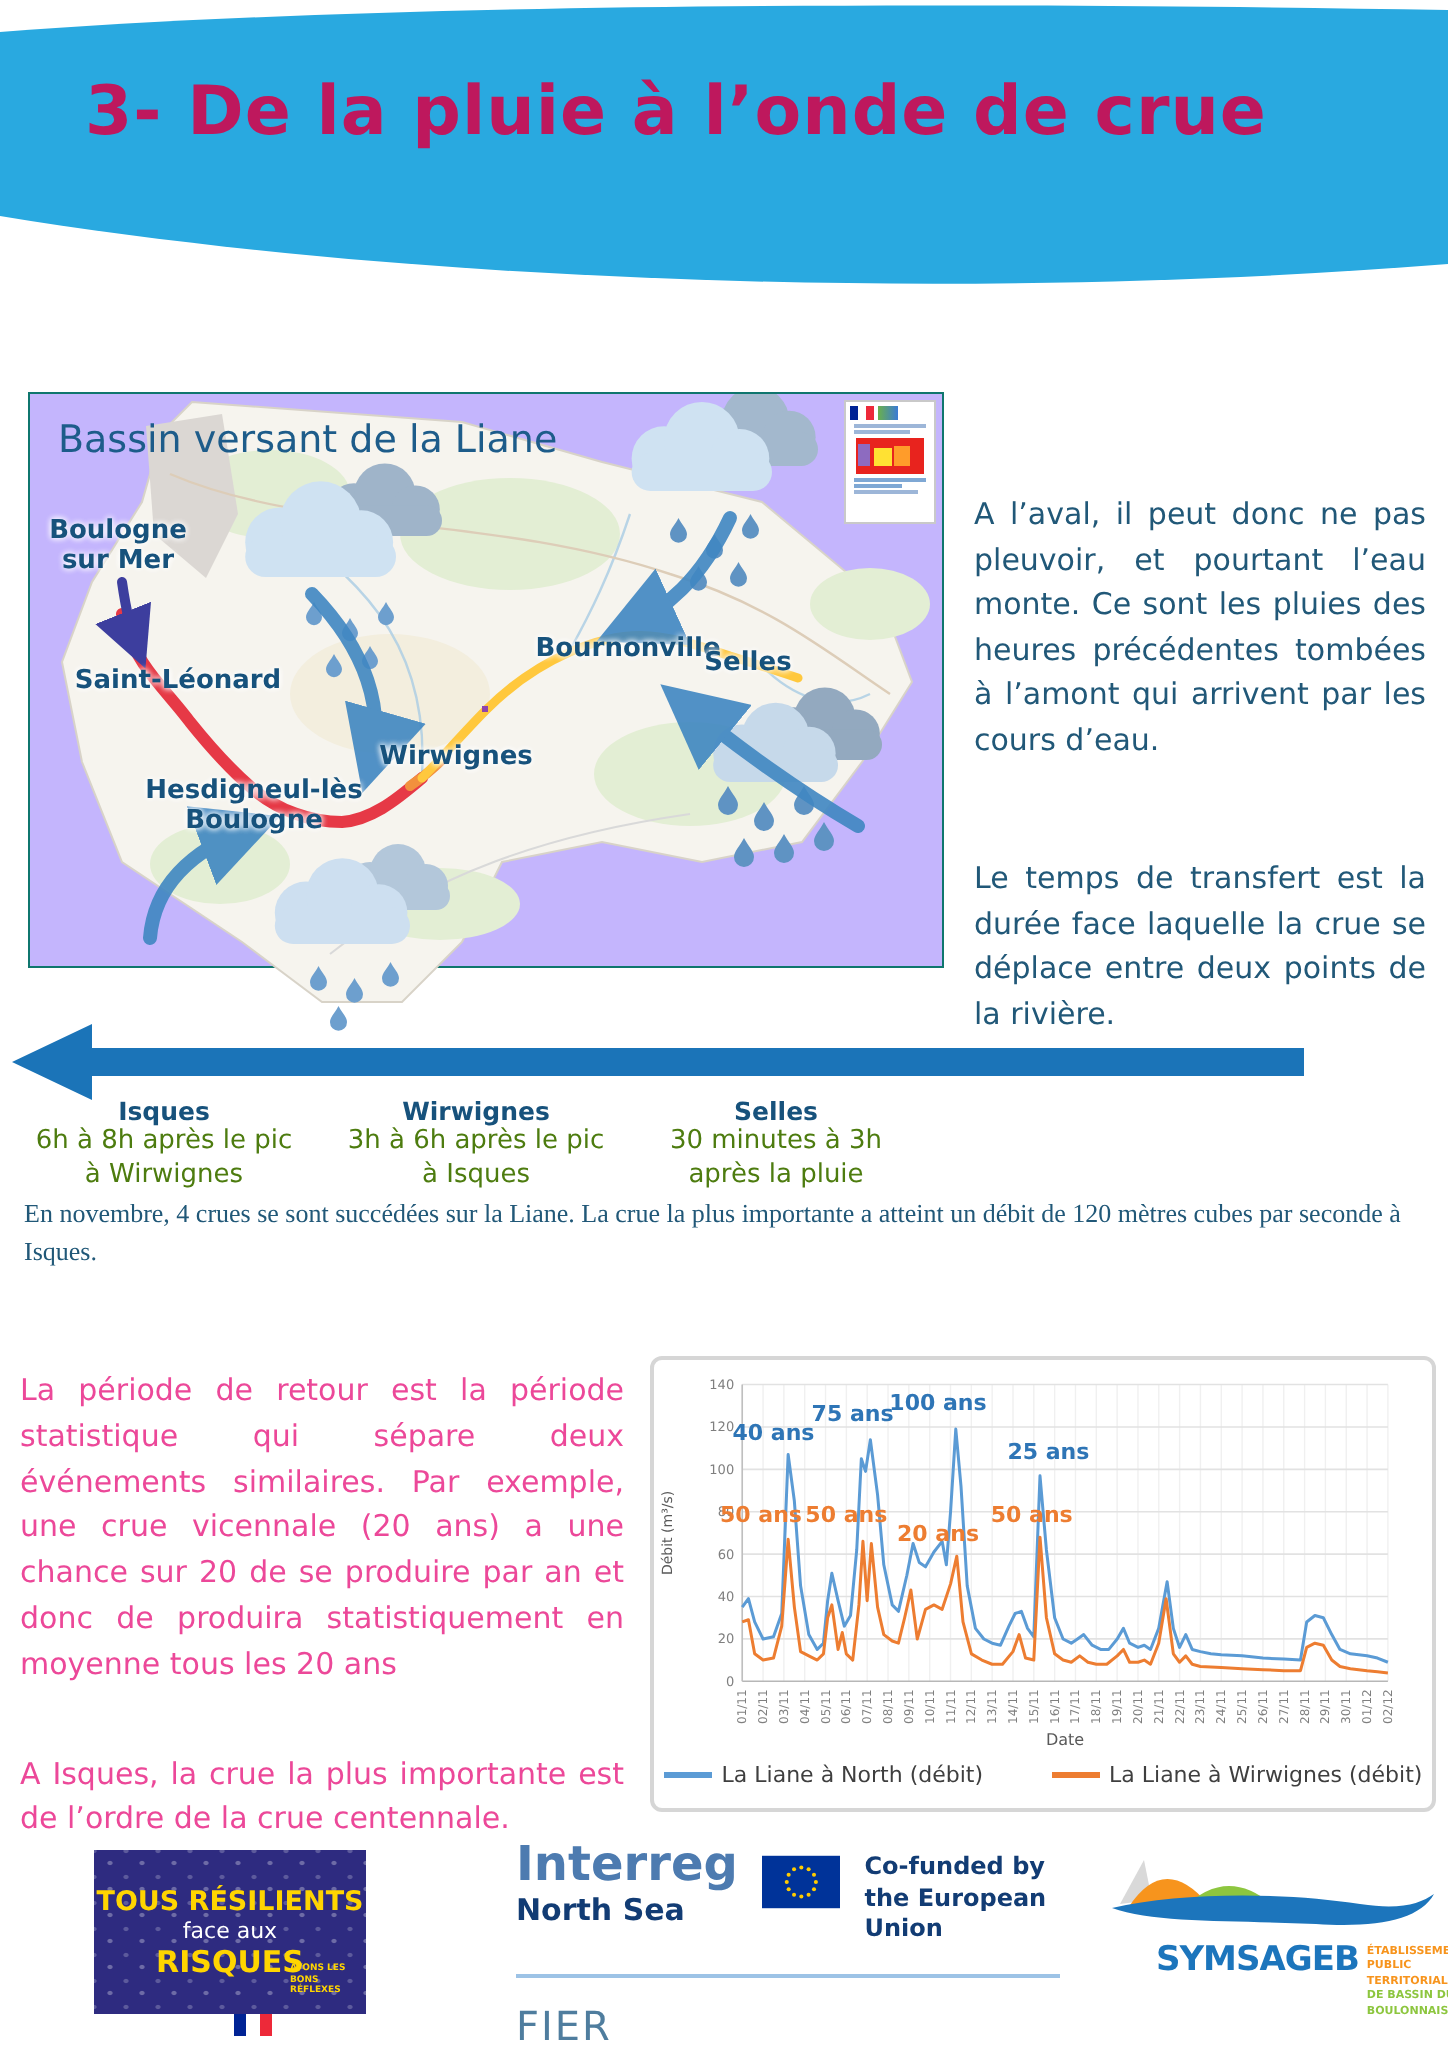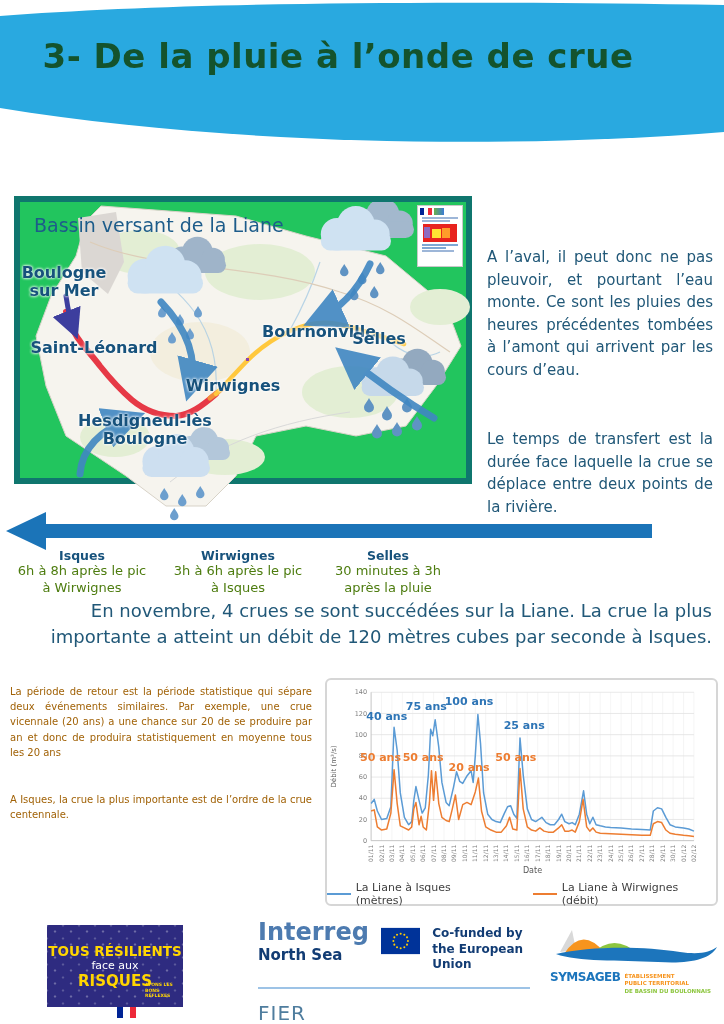--- a/index.html
+++ b/index.html
@@ -2,33 +2,33 @@
 <html><head>
 <meta charset="utf-8">
 <style>
   * { margin:0; padding:0; box-sizing:border-box; }
   body { background:#ffffff; font-family:"DejaVu Sans","Liberation Sans",sans-serif; }
   .page { position:relative; width:724px; height:1024px; margin:0 auto; background:#fff; overflow:hidden; }
 
   
   .header-svg { position:absolute; left:0; top:0; width:724px; height:160px; }
   .header-title { position:absolute; left:0; top:36px; width:676px; text-align:center;
-    color:#14532d; font-size:34px; font-weight:800; letter-spacing:.5px; }
+    color:#be185d; font-size:34px; font-weight:800; letter-spacing:.5px; }
 
   
   .intro { position:absolute; left:24px; top:148px; width:676px; color:#215878;
     font-size:15px; line-height:1.45; text-align:justify; }
 
   
   .map-panel { position:absolute; left:14px; top:196px; width:458px; height:288px;
-    background:#22c55e; border:6px solid #0f766e; }
+    background:#c4b5fd; border:1px solid #0f766e; }
   .map-title { position:absolute; left:14px; top:12px; color:#1d5c8a; font-size:19px; }
   .map-svg { position:absolute; left:0; top:0; width:458px; height:320px; }
   .town { position:absolute; transform:translateX(-50%); text-align:center; color:#17527c;
-    font-size:16px; font-weight:700; line-height:1.15; white-space:nowrap;
+    font-size:13px; font-weight:700; line-height:1.15; white-space:nowrap;
     text-shadow:0 0 3px #fff,0 0 3px #fff; }
   .town span { display:block; }
   .legend-card { position:absolute; right:3px; top:3px; width:46px; height:62px;
     background:#fff; border:1px solid #c9c9c9; padding:2px; font-size:0; }
   .legend-card .row1 { display:flex; gap:2px; margin-bottom:2px; }
   .fr-flag-mini { width:12px; height:7px; display:flex; }
   .fr-flag-mini i { flex:1; }
   .tinyline { height:2px; background:#9db6d8; margin:1px 2px; }
   .legend-block { position:relative; width:34px; height:18px; background:#e8231e; margin:2px auto; }
   .legend-block .p { position:absolute; left:1px; top:3px; width:6px; height:11px; background:#8d6bc0; }
@@ -41,26 +41,26 @@
   .rc1 { top:246px; } .rc2 { top:428px; }
 
   
   .transfer-arrow { position:absolute; left:0; top:506px; width:662px; height:46px; }
   .timeline-col { position:absolute; top:548px; width:150px; text-align:center; color:#2a5a7d; }
   .timeline-col .place { font-size:12.5px; font-weight:700; color:#17527c; }
   .timeline-col .desc { font-size:13px; line-height:1.3; color:#4d7c0f; }
   .tc0 { left:7px; } .tc1 { left:163px; } .tc2 { left:313px; }
 
   
-  .november { position:absolute; left:12px; top:598px; width:700px; text-align:right;
-    color:#215878; font-size:18px; line-height:1.45; }
-
-  
-  .return-period { position:absolute; left:10px; top:684px; width:302px; color:#a16207;
-    font-size:10px; line-height:1.52; text-align:justify; }
+  .november { position:absolute; left:12px; top:598px; width:700px; text-align:left;
+    color:#215878; font-size:13px; line-height:1.45;font-family:Liberation Serif, serif; }
+
+  
+  .return-period { position:absolute; left:10px; top:684px; width:302px; color:#ec4899;
+    font-size:15px; line-height:1.52; text-align:justify; }
   .return-period .p2 { margin-top:32px; }
 
   
   .chart-panel { position:absolute; left:325px; top:678px; width:393px; height:228px;
     border:2px solid #d6d6d6; border-radius:6px; background:#fff; padding-top:4px; }
   .chart-legend { display:flex; justify-content:center; gap:34px; margin-top:-2px; }
   .chart-legend .item { display:flex; align-items:center; gap:5px; }
   .chart-legend .swatch { width:24px; height:2.5px; }
   .chart-legend .lbl { font-size:11px; color:#3f3f3f; }
 
@@ -82,21 +82,21 @@
   .interreg-row { display:flex; align-items:flex-start; gap:12px; }
   .interreg-brand { font-size:24px; font-weight:800; color:#4d7bb0; line-height:1; }
   .interreg-region { font-size:15px; font-weight:700; color:#123c74; margin-top:2px; }
   .eu-flag { width:54px; height:36px; margin-top:3px; }
   .cofunded { font-size:12px; font-weight:700; color:#123c74; line-height:1.3; margin-top:6px; }
   .interreg-line { height:2px; background:#9dc3e6; margin-top:14px; }
   .fier { margin-top:12px; font-size:20px; letter-spacing:1px; color:#4f7d9e; }
 
   .symsageb { position:absolute; left:550px; top:924px; width:172px; }
   .symsageb-textrow { display:flex; gap:4px; margin-top:2px; }
-  .symsageb-name { font-size:12px; font-weight:800; color:#1c75bc; letter-spacing:-.5px; }
+  .symsageb-name { font-size:17px; font-weight:800; color:#1c75bc; letter-spacing:-.5px;margin-left:28px; }
   .symsageb-sub { font-size:5.5px; font-weight:700; line-height:1.35; margin-top:3px; }
   .symsageb-sub .o { color:#f7941d; display:block; }
   .symsageb-sub .g { color:#8dc63f; display:block; }
 </style>
 </head>
 <body>
 
 <div class="page">
 
   <svg class="header-svg" viewBox="0 0 724 160" preserveAspectRatio="none">
@@ -226,21 +226,21 @@
       <div class="tinyline" style="width:80%"></div>
     </div>
 
     <div class="town" style="left:44px; top:62px;">
       <span>Boulogne</span>
         <span>sur Mer</span>
     </div>
     <div class="town" style="left:74px; top:137px;">
       <span>Saint-Léonard</span>
     </div>
-    <div class="town" style="left:125px; top:192px;margin-top:18px;">
+    <div class="town" style="left:112px; top:192px;">
       <span>Hesdigneul-lès</span>
         <span>Boulogne</span>
     </div>
     <div class="town" style="left:213px; top:175px;">
       <span>Wirwignes</span>
     </div>
     <div class="town" style="left:299px; top:121px;">
       <span>Bournonville</span>
     </div>
     <div class="town" style="left:359px; top:128px;">
@@ -370,21 +370,21 @@
         <text x="326.4516129032258" y="160" font-size="6" fill="#7f7f7f" text-anchor="end" transform="rotate(-90 326.4516129032258 160)">28/11</text>
         <text x="336.83870967741933" y="160" font-size="6" fill="#7f7f7f" text-anchor="end" transform="rotate(-90 336.83870967741933 160)">29/11</text>
         <text x="347.22580645161287" y="160" font-size="6" fill="#7f7f7f" text-anchor="end" transform="rotate(-90 347.22580645161287 160)">30/11</text>
         <text x="357.61290322580646" y="160" font-size="6" fill="#7f7f7f" text-anchor="end" transform="rotate(-90 357.61290322580646 160)">01/12</text>
         <text x="368" y="160" font-size="6" fill="#7f7f7f" text-anchor="end" transform="rotate(-90 368 160)">02/12</text>
         <text x="205" y="188" font-size="8" fill="#595959" text-anchor="middle">Date</text>
       </svg>
     <div class="chart-legend" id="chart-legend">
         <div class="item">
           <div class="swatch" style="background: rgb(91, 155, 213);"></div>
-          <span class="lbl">La Liane à Isques (mètres)</span>
+          <span class="lbl">La Liane à North (débit)</span>
         </div>
         <div class="item">
           <div class="swatch" style="background: rgb(237, 125, 49);"></div>
           <span class="lbl">La Liane à Wirwignes (débit)</span>
         </div>
       </div>
   </div>
 
   <div class="tr-box">
     <div class="tr-l1">TOUS RÉSILIENTS</div>

